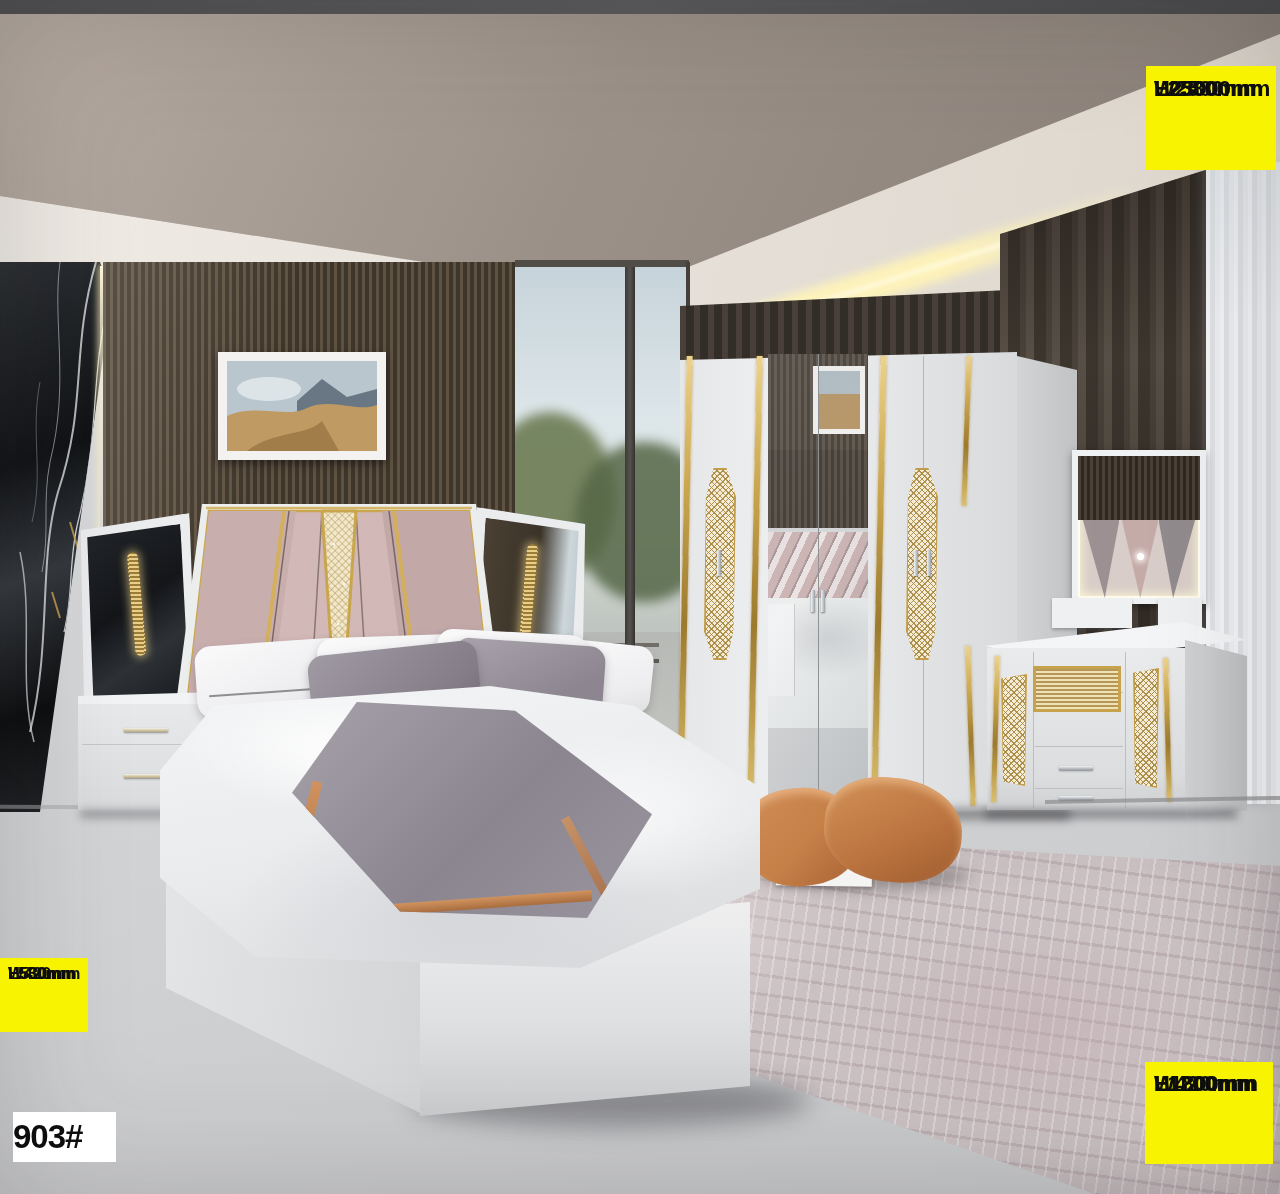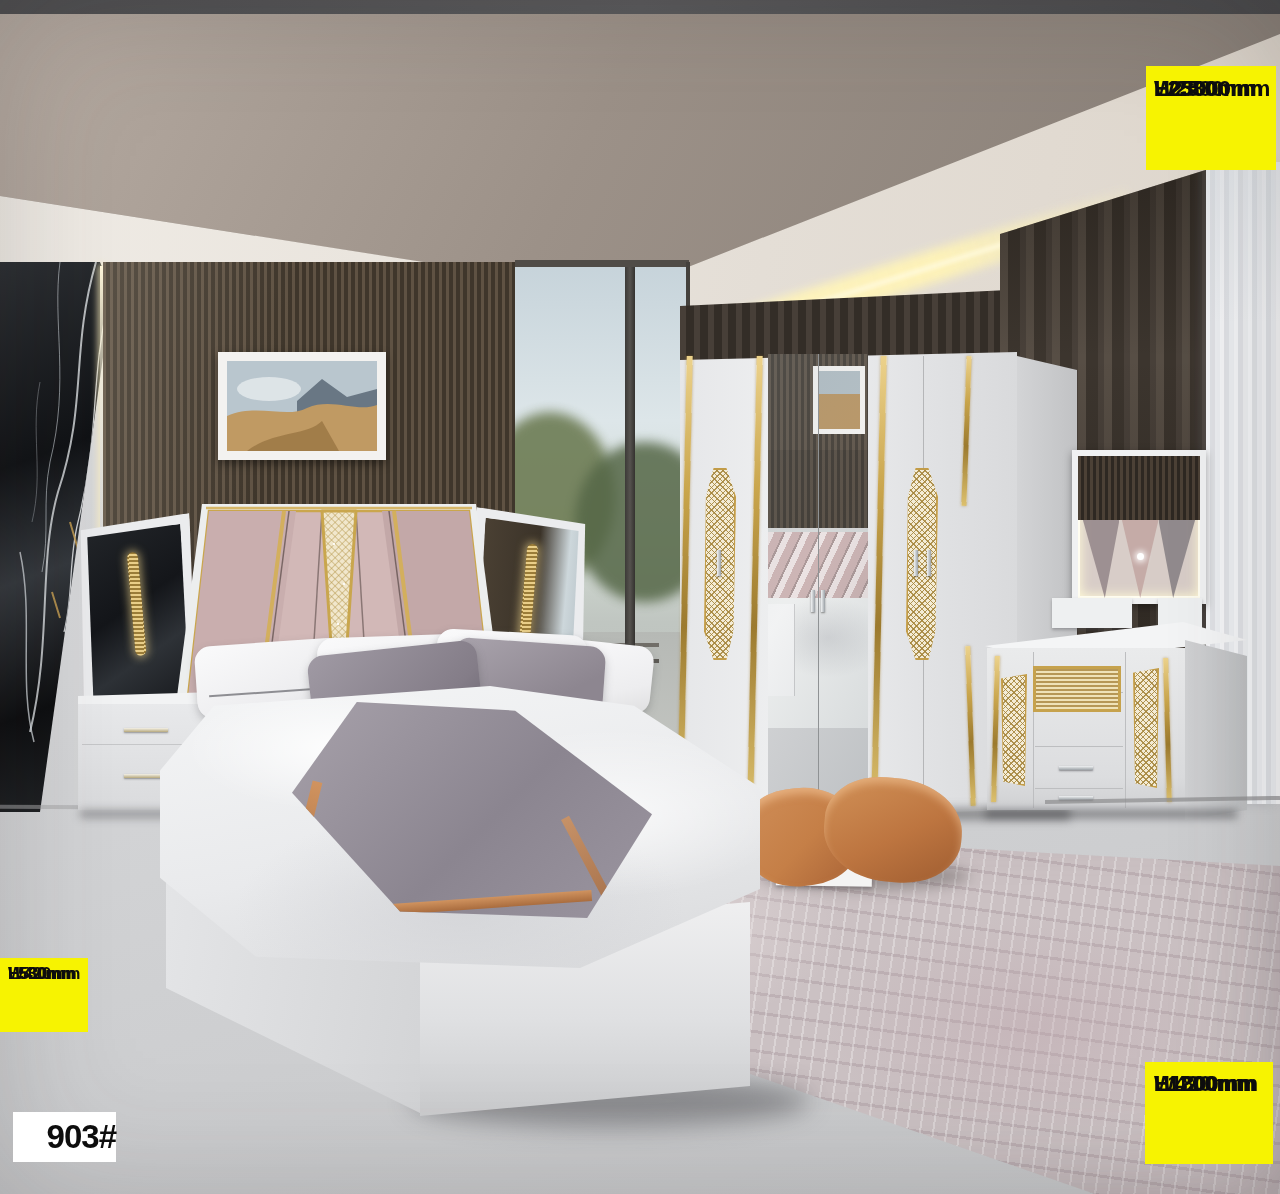--- a/index.html
+++ b/index.html
@@ -218,21 +218,21 @@
     box-shadow:inset 0 0 130px rgba(48,46,44,.22);}
 
   
   .dim-label{background:#F7F301;color:#0d0d0d;font-weight:bold;z-index:50;}
   .dim-label div{position:static;white-space:nowrap;}
   #label-tl{left:0;top:66px;width:134px;height:104px;padding:7px 0 0 10px;font-size:23px;line-height:31px;}
   #label-tr{left:1146px;top:66px;width:130px;height:104px;padding:7px 0 0 8px;font-size:22px;line-height:31px;}
   #label-bl{left:0;top:958px;width:88px;height:74px;padding:5px 0 0 8px;font-size:16.5px;line-height:21px;text-align:right;}
   #label-br{left:1145px;top:1062px;width:128px;height:102px;padding:7px 0 0 9px;font-size:22px;line-height:30px;}
   #label-code{left:13px;top:1112px;width:103px;height:50px;background:#FFFFFF;color:#0d0d0d;
-    font-weight:bold;font-size:33px;line-height:50px;text-align:right;letter-spacing:-1px;z-index:50;}
+    font-weight:bold;font-size:33px;line-height:50px;text-align:left;letter-spacing:-1px;z-index:50;}
 </style>
 </head>
 <body>
 
 <div id="stage">
 
   <div id="top-strip"></div>
   <div id="ceiling"></div>
   <div id="crease-a" class="crease"></div>
   <div id="crease-b" class="crease"></div>

